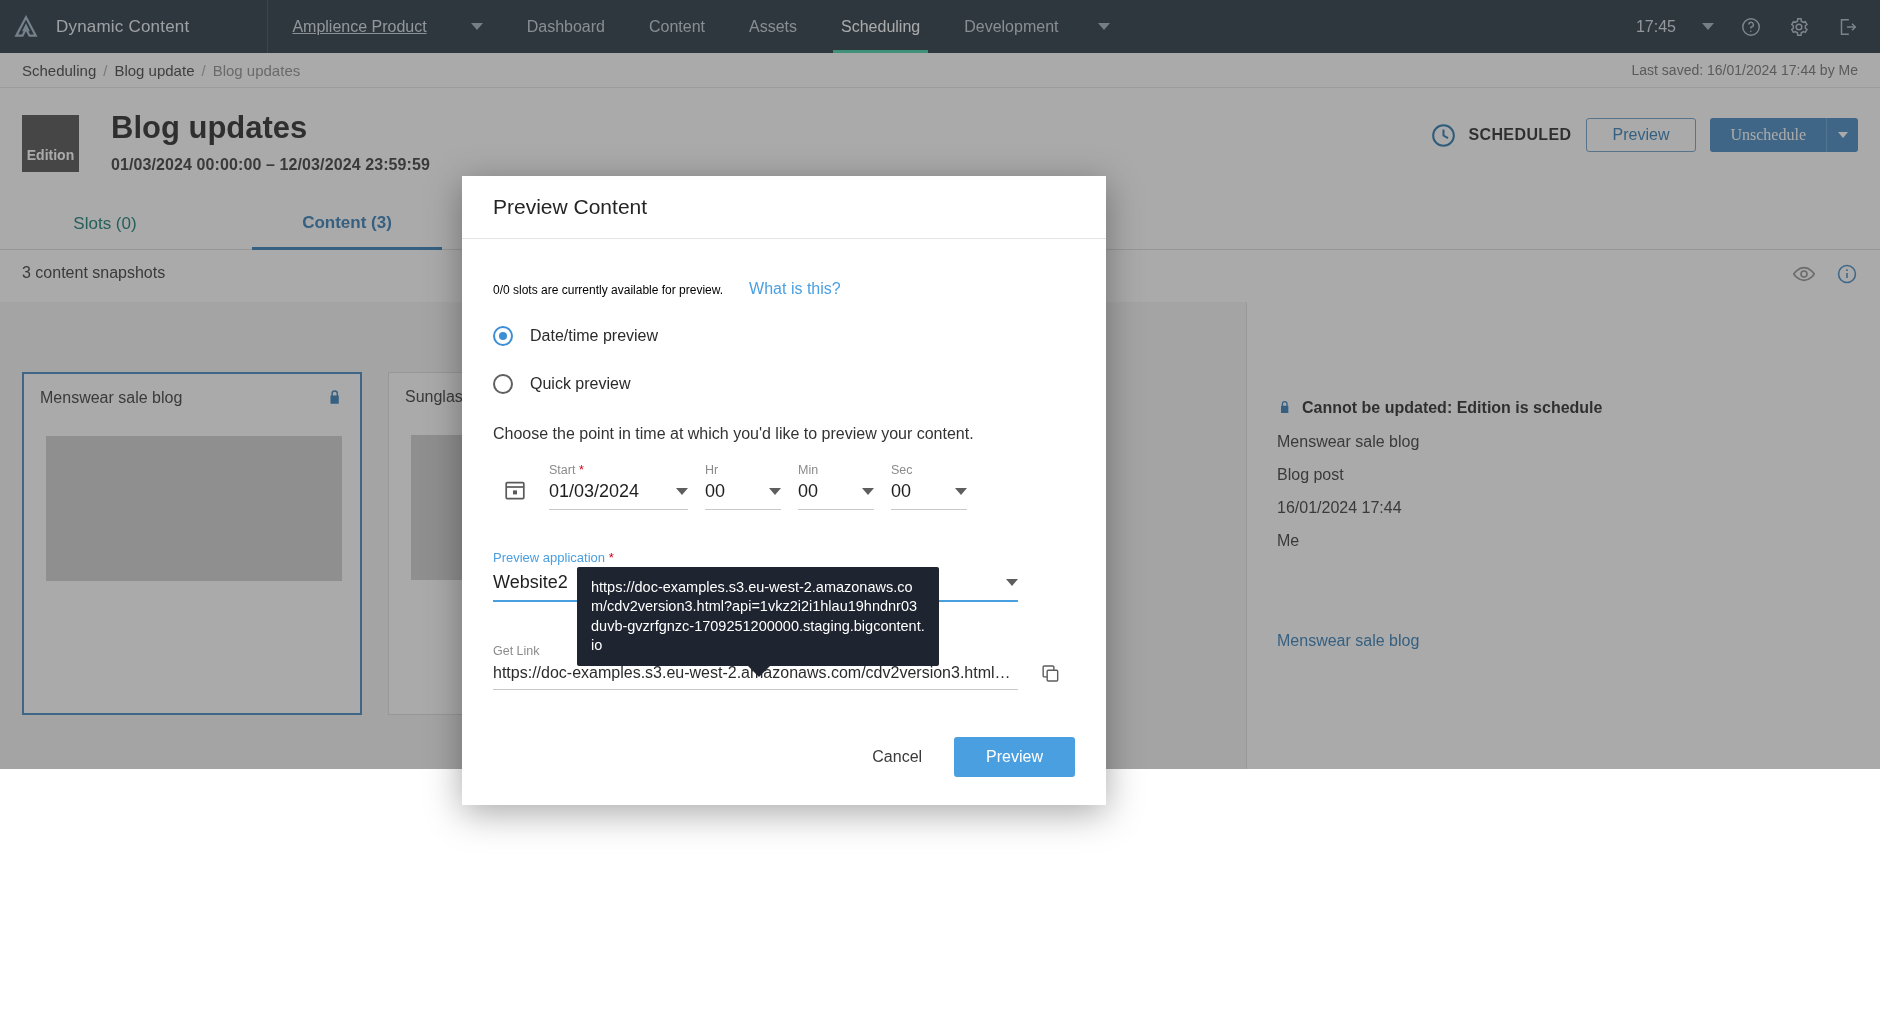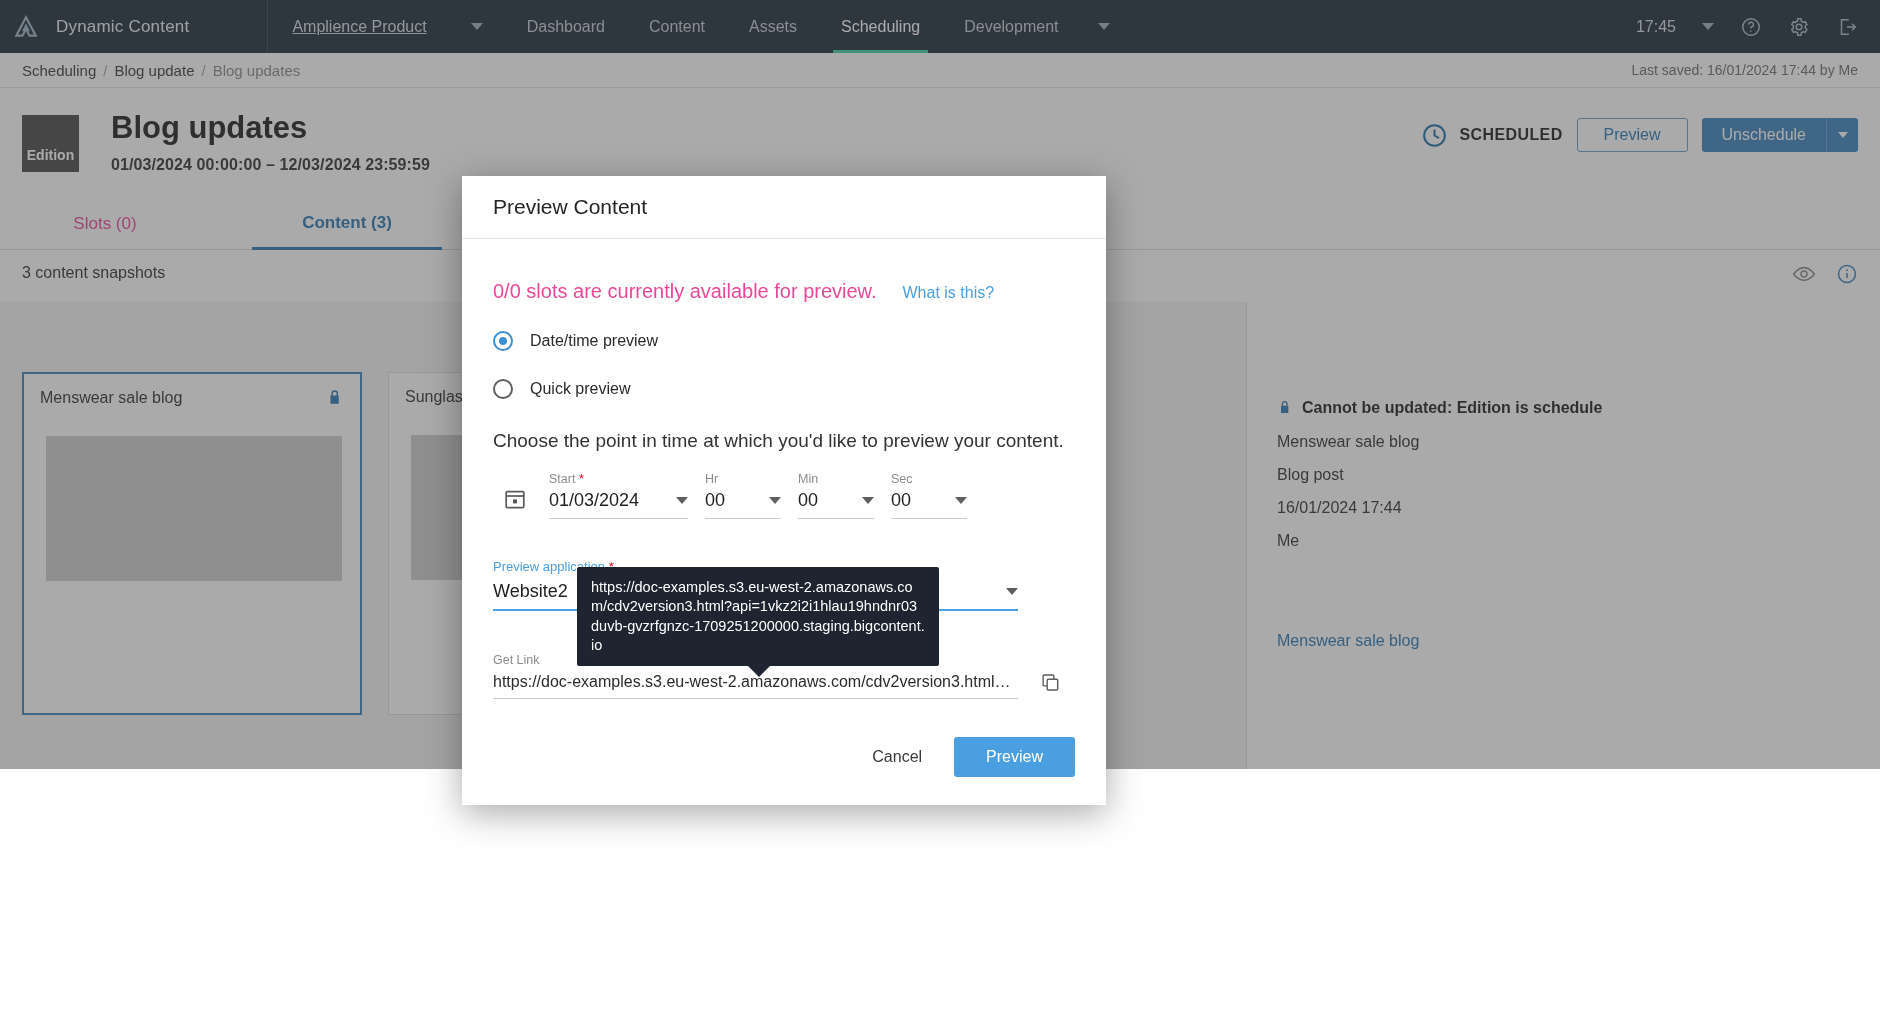--- a/index.html
+++ b/index.html
@@ -65,33 +65,33 @@
   .status-wrap { display: flex; align-items: center; gap: 11px; }
   .clock-icon { width: 27px; height: 27px; color: #2272ab; }
   .status-text { font-size: 16px; font-weight: bold; color: #1f1f1f; letter-spacing: .4px; }
   .btn-outline {
     height: 34px; padding: 0 26px; border: 1px solid #6b9dc6; border-radius: 3px;
     background: #fff; color: #2b78b4; font-size: 16px; cursor: pointer; font-family: inherit;
   }
   .btn-split { display: flex; }
   .btn-primary-dark {
     height: 34px; padding: 0 20px; border: none; background: #3d83bd; color: #fff;
-    font-size: 16px; cursor: pointer; border-radius: 3px 0 0 3px; font-family: Liberation Sans, sans-serif;
+    font-size: 16px; cursor: pointer; border-radius: 3px 0 0 3px; font-family: Liberation Serif, serif;
   }
   .btn-split-caret {
     width: 32px; height: 34px; background: #3d83bd; border-left: 1px solid #61a0d4;
     border-radius: 0 3px 3px 0; display: flex; align-items: center; justify-content: center; cursor: pointer;
   }
   .caret-white { width: 0; height: 0; border-left: 5px solid transparent; border-right: 5px solid transparent; border-top: 6px solid #fff; }
 
   
   .tabsbar { position: absolute; top: 198px; left: 0; width: 1880px; height: 52px; background: #fff; border-bottom: 1px solid #dddddd; }
   .tab {
     position: absolute; top: 0; height: 52px; display: flex; align-items: center; justify-content: center;
-    font-size: 17px; color: #ec4899; cursor: pointer;
+    font-size: 17px; color: #0f766e; cursor: pointer;
   }
   .tab.active { color: #2b78b4; font-weight: bold; border-bottom: 3px solid #2b78b4; }
   #tab0 { left: 22px; width: 166px; }
   #tab1 { left: 252px; width: 190px; }
 
   
   .snapbar { position: absolute; top: 250px; left: 0; width: 1880px; height: 52px; background: #fff; }
   .snapcount { position: absolute; left: 22px; top: 14px; font-size: 16px; color: #333; }
   .right-icons { position: absolute; right: 22px; top: 12px; display: flex; gap: 20px; align-items: center; }
   .eye-icon { width: 24px; height: 24px; color: #8d8d8d; }
@@ -114,32 +114,32 @@
   
   .scrim { position: absolute; inset: 0; background: rgba(66,66,66,0.45); }
   .modal {
     position: absolute; left: 462px; top: 176px; width: 644px; height: 629px;
     background: #fff; box-shadow: 0 8px 34px rgba(0,0,0,0.34);
   }
   .modal-head { height: 63px; border-bottom: 1px solid #e4e4e4; display: flex; align-items: center; padding: 0 31px; }
   .modal-title { font-size: 21px; color: #252525; }
   .modal-body { position: relative; padding: 0 31px; }
   .avail-row { display: flex; align-items: baseline; gap: 26px; padding-top: 41px; }
-  .avail-text { font-size: 20px; color: #ec4899; }
+  .avail-text { font-size: 12px; color: #000000; }
   .link-blue { font-size: 16px; color: #4a9fe0; cursor: pointer; }
 
   .radio-row { display: flex; align-items: center; gap: 17px; margin-top: 28px; }
   .radio { width: 20px; height: 20px; border-radius: 50%; border: 2px solid #5f5f5f; background: #fff; position: relative; flex: none; cursor: pointer; }
   .radio.checked { border-color: #3d8fd4; }
   .radio.checked::after {
     content: ""; position: absolute; left: 4px; top: 4px; width: 8px; height: 8px; border-radius: 50%; background: #3d8fd4;
   }
   .radio-label { font-size: 16px; color: #2b2b2b; }
 
-  .choose-text { margin-top: 31px; font-size: 19px; color: #333; }
+  .choose-text { margin-top: 31px; font-size: 16px; color: #333; }
 
   .dtrow { display: flex; align-items: flex-end; margin-top: 20px; }
   .cal-icon { width: 24px; height: 24px; color: #5a5a5a; margin: 0 22px 8px 10px; }
   .field { position: relative; margin-right: 17px; }
   .field-label { font-size: 12.5px; color: #8b8b8b; margin-bottom: 4px; }
   .field-label .req { color: #d0021b; }
   .field-ctl {
     display: flex; align-items: center; justify-content: space-between;
     border-bottom: 1px solid #c9c9c9; padding-bottom: 7px; cursor: pointer;
   }

